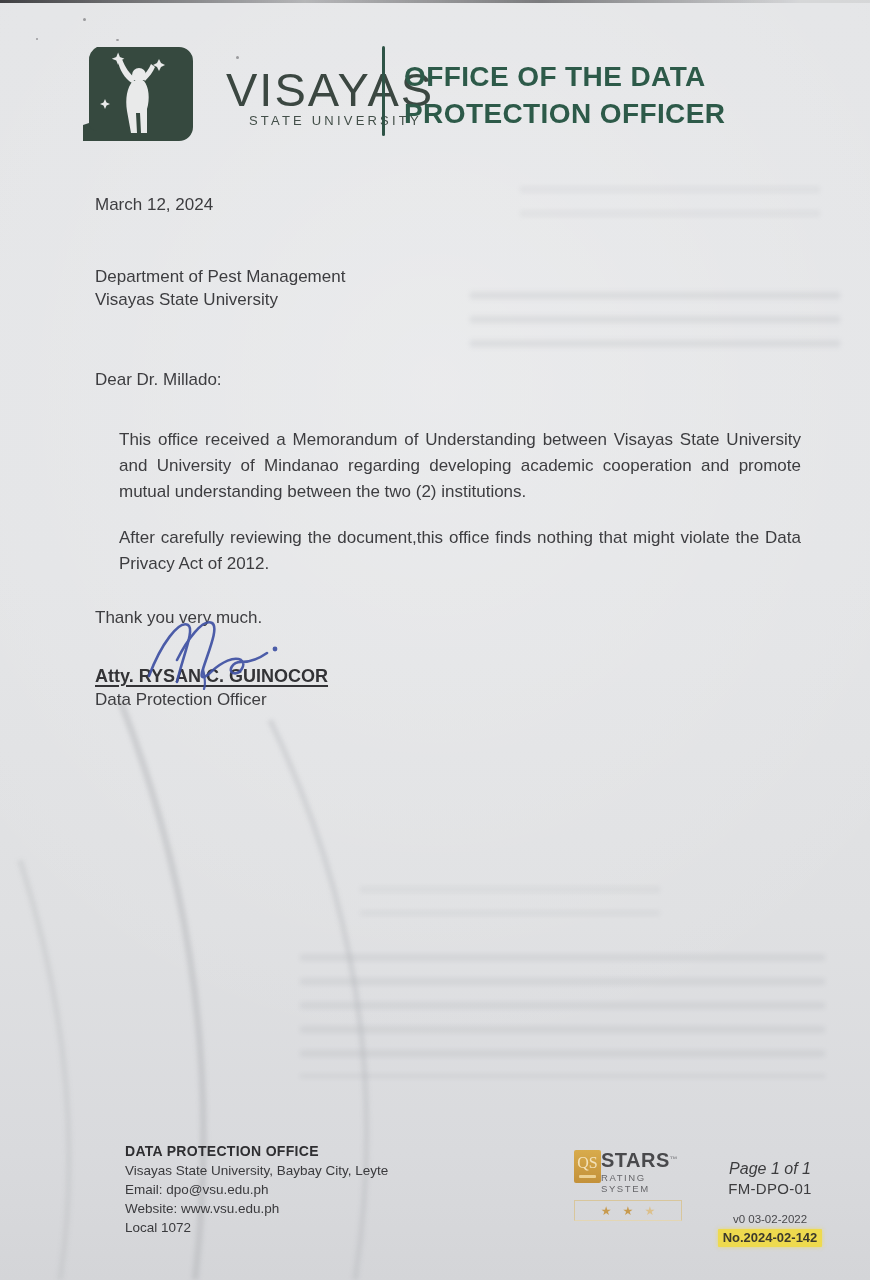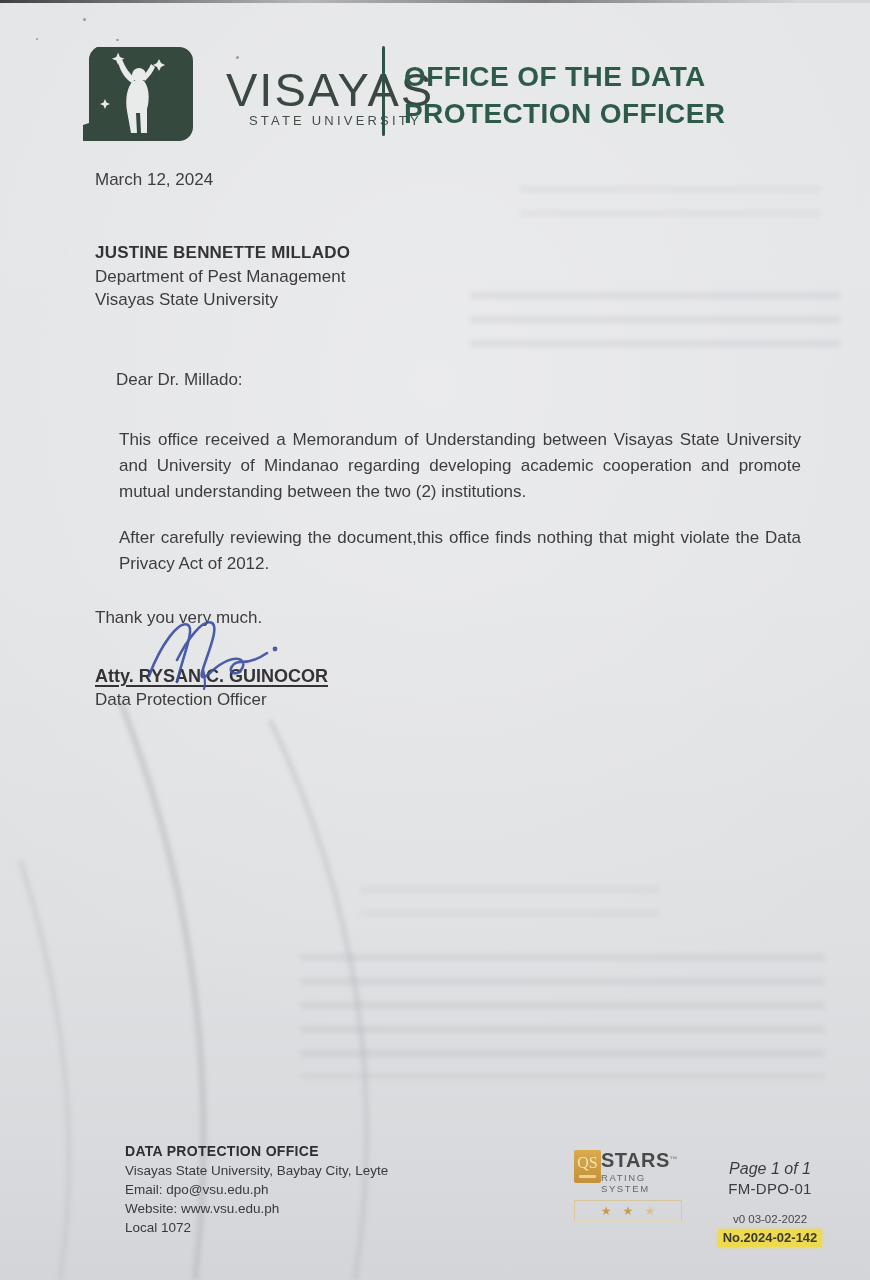--- a/index.html
+++ b/index.html
@@ -106,27 +106,26 @@
   <div class="ghost" style="left:470px; top:286px; width:370px; height:62px;"></div>
   <div class="ghost" style="left:520px; top:180px; width:300px; height:40px; opacity:.3;"></div>
   <div class="ghost" style="left:300px; top:948px; width:525px; height:130px; opacity:.45;"></div>
   <div class="ghost" style="left:360px; top:880px; width:300px; height:36px; opacity:.3;"></div>
   <svg class="crease-svg" style="left:0; top:660px;" width="520" height="620" viewBox="0 0 520 620">
     <path d="M120 40 Q 230 320 195 620" stroke="rgba(176,178,182,.55)" stroke-width="7" fill="none"></path>
     <path d="M270 60 Q 400 330 355 620" stroke="rgba(180,182,186,.45)" stroke-width="6" fill="none"></path>
     <path d="M20 200 Q 90 420 60 620" stroke="rgba(182,184,188,.4)" stroke-width="6" fill="none"></path>
   </svg>
 
-  <div class="txt" style="left:95px; top:167px;">March 12, 2024</div>
+  <div class="txt" style="left:95px; top:192px;">March 12, 2024</div>
 
-  <div class="txt bold" style="left:95px; top:240px; letter-spacing:.2px;">JUSTINE BENNETTE MILLADO</div>
   <div class="txt" style="left:95px; top:264px;">Department of Pest Management</div>
   <div class="txt" style="left:95px; top:287px;">Visayas State University</div>
 
-  <div class="txt" style="left:95px; top:367px;margin-left:21px;">Dear Dr. Millado:</div>
+  <div class="txt" style="left:95px; top:367px;">Dear Dr. Millado:</div>
 
   <div class="txt para" style="top:427px;">This office received a Memorandum of Understanding between Visayas State University and University of Mindanao regarding developing academic cooperation and promote mutual understanding between the two (2) institutions.</div>
   <div class="txt para" style="top:525px;">After carefully reviewing the document,this office finds nothing that might violate the Data Privacy Act of 2012.</div>
 
   <div class="txt" style="left:95px; top:605px;">Thank you very much.</div>
 
   <svg class="signature-svg" width="210" height="78" viewBox="0 0 210 78">
     <g stroke="#3f51a3" stroke-width="2.6" fill="none" stroke-linecap="round" opacity=".92">
       <path d="M16 64 C 28 32, 46 8, 55 13 C 62 17, 50 44, 44 70"></path>
       <path d="M44 48 C 54 28, 70 6, 79 11 C 86 15, 76 38, 70 57 C 66 68, 71 67, 79 59 C 89 50, 101 44, 108 48 C 114 52, 107 63, 100 61 C 95 59, 99 50, 108 50 C 117 50, 127 46, 134 41"></path>

